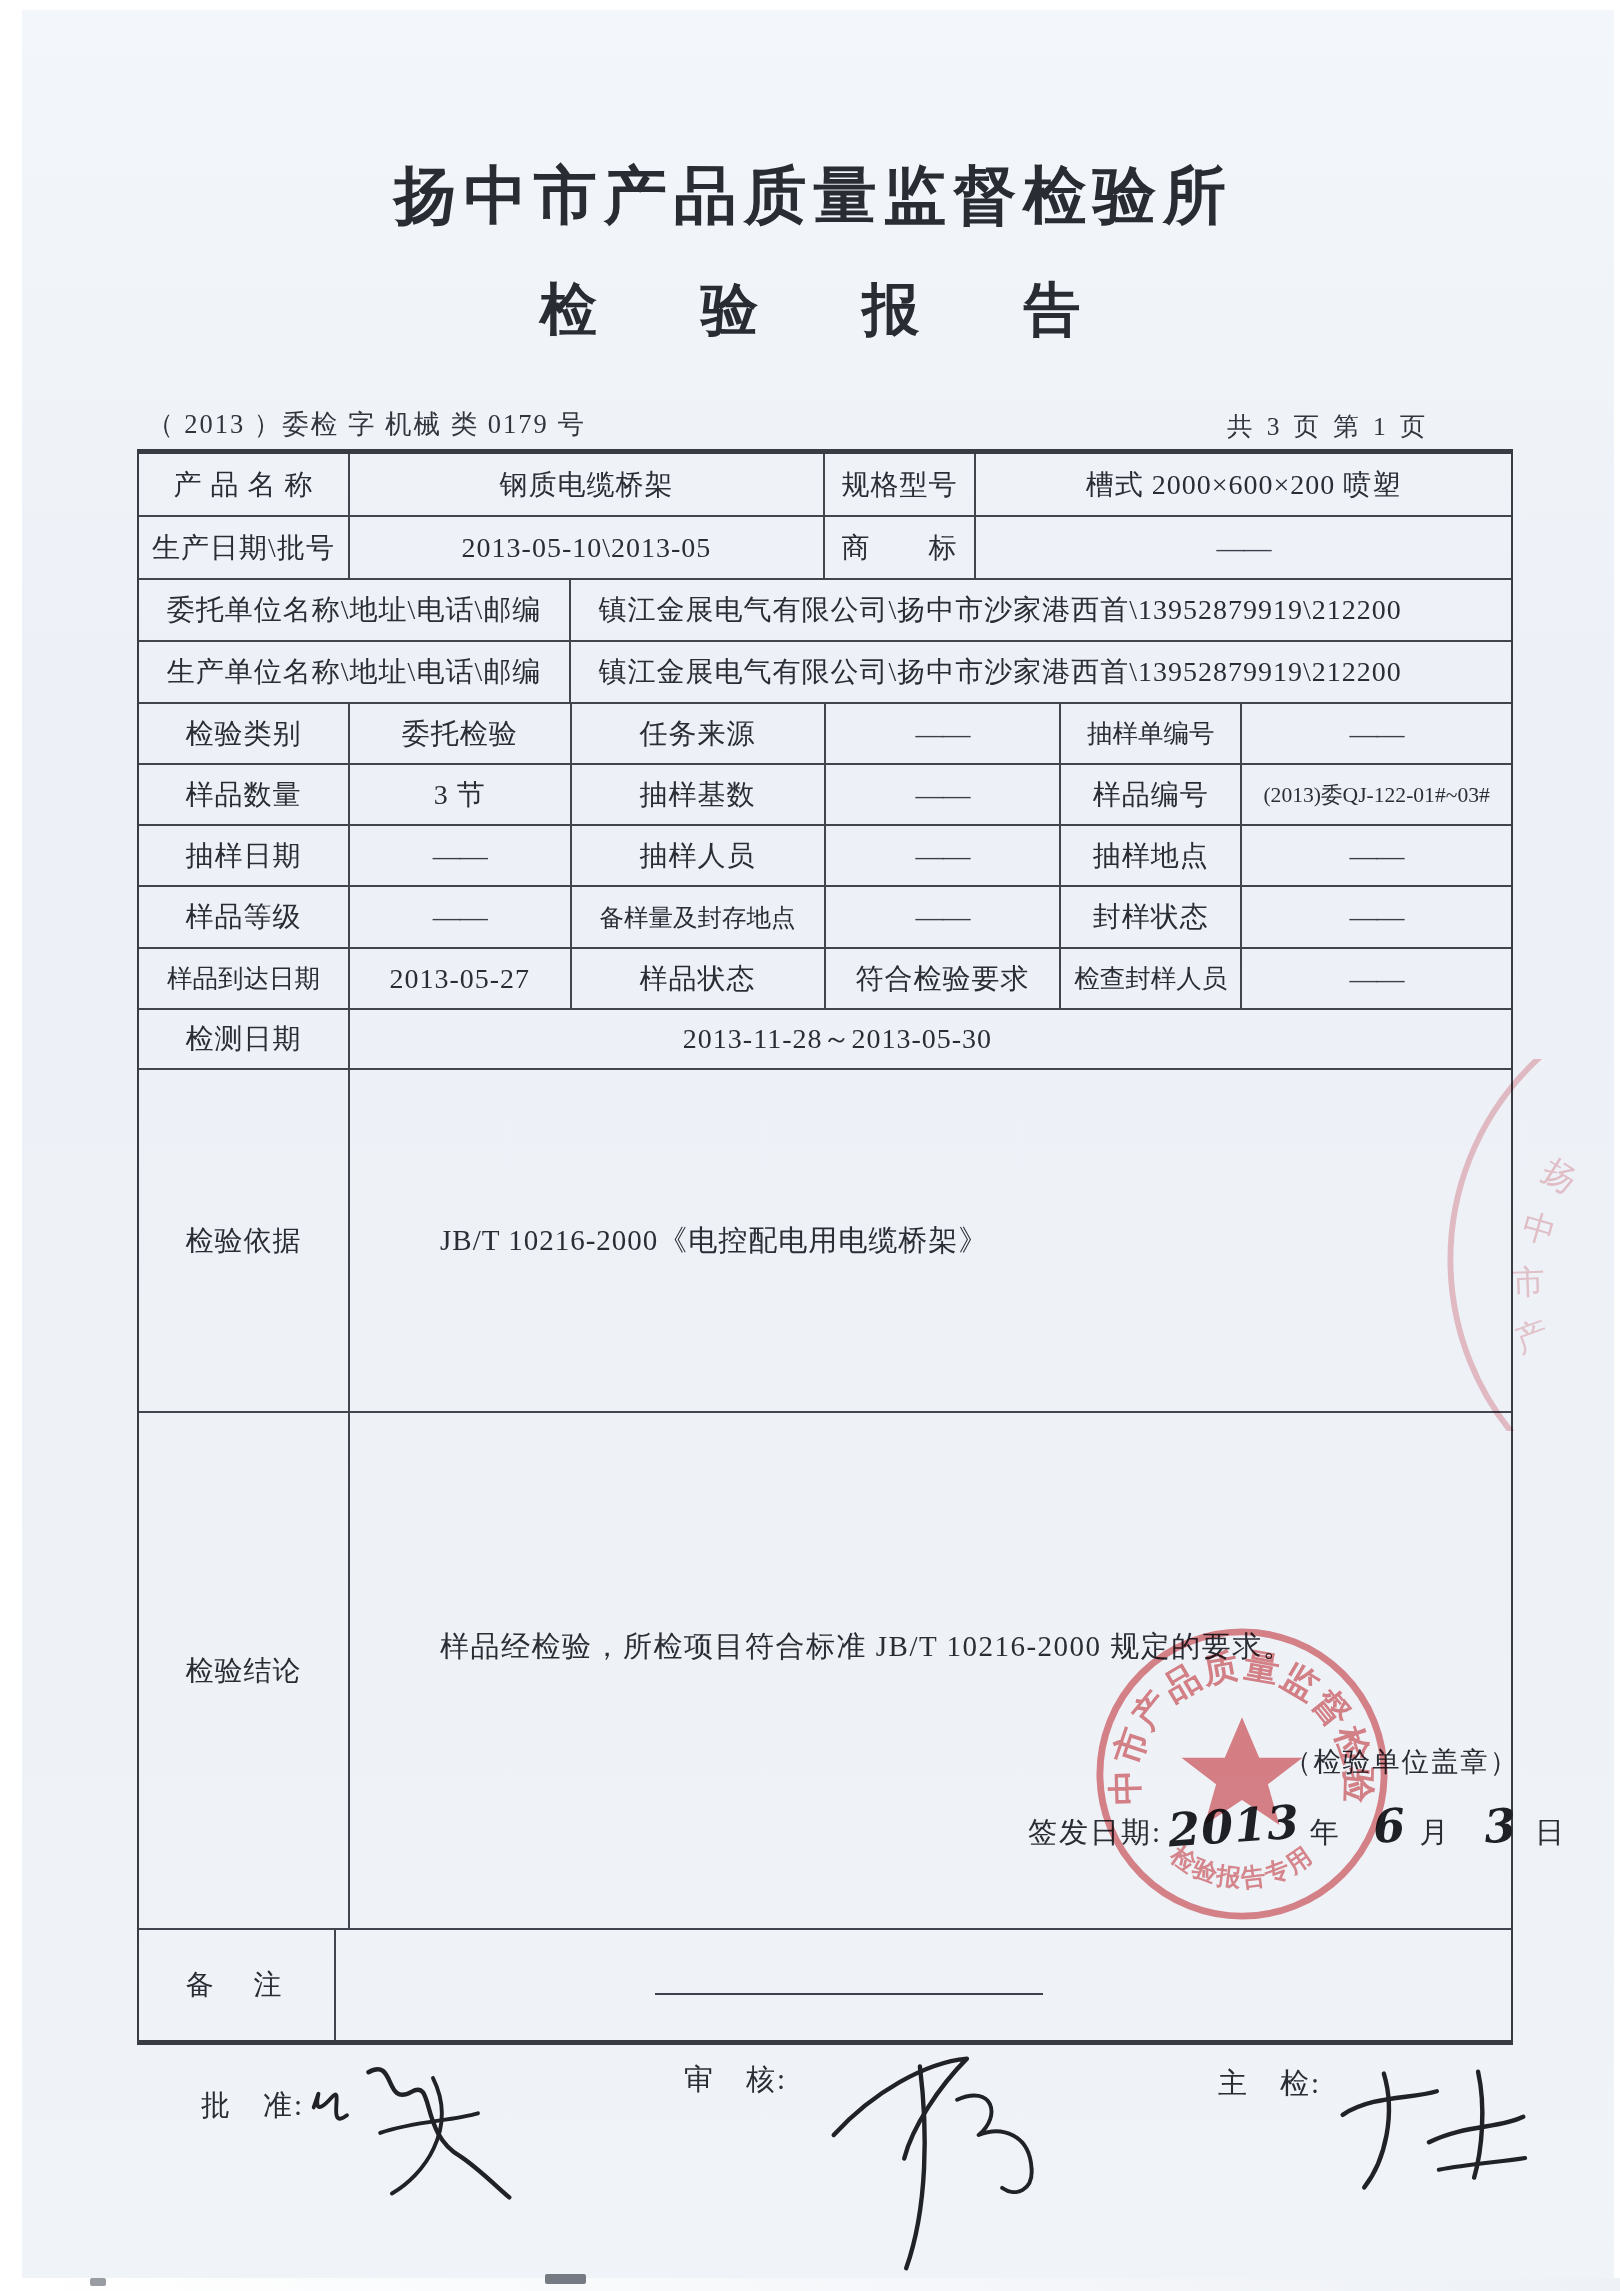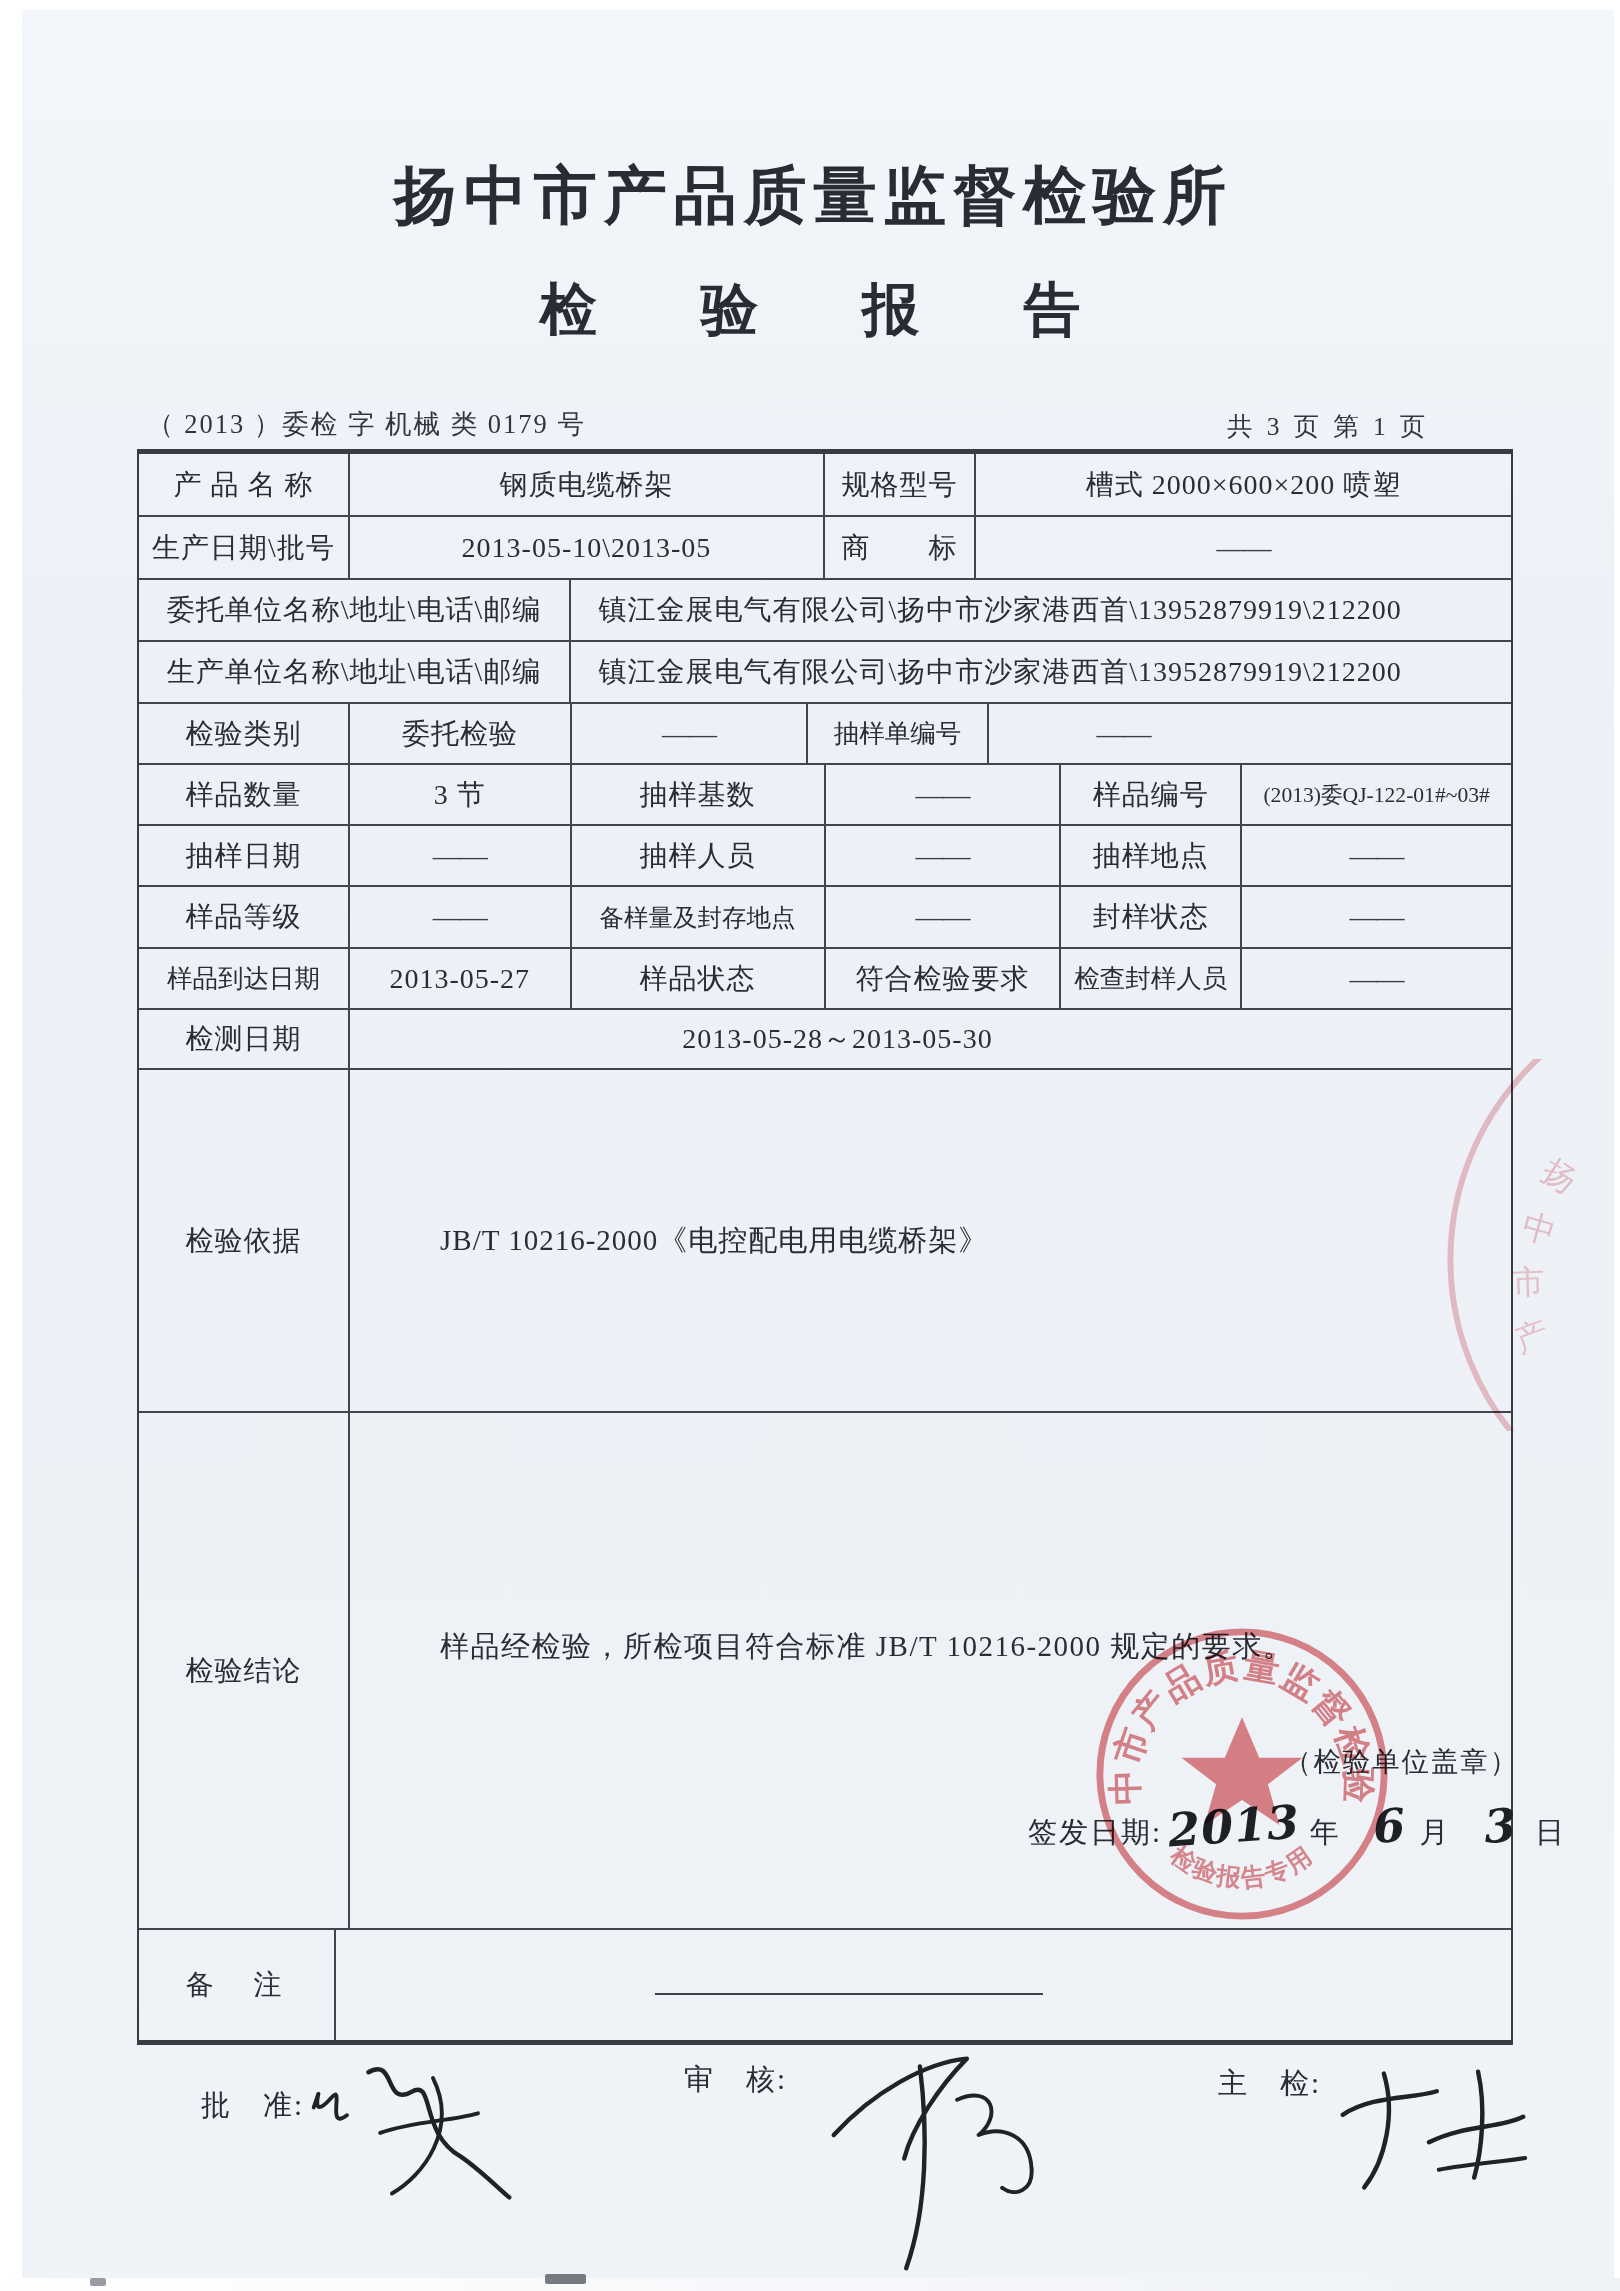--- a/index.html
+++ b/index.html
@@ -76,20 +76,21 @@
     </div>
 
     <div class="trow" style="height:62px;">
       <div class="cell" style="width:432px;">生产单位名称\地址\电话\邮编</div>
       <div class="cell left" style="width:940px;">镇江金展电气有限公司\扬中市沙家港西首\13952879919\212200</div>
     </div>
 
     <div class="trow" style="height:61px;">
       <div class="cell" style="width:211px;">检验类别</div>
       <div class="cell" style="width:222px;">委托检验</div>
+      <div class="cell" style="width:254px;">任务来源</div>
       <div class="cell dash" style="width:236px;">——</div>
       <div class="cell smaller" style="width:181px;">抽样单编号</div>
       <div class="cell dash" style="width:269px;">——</div>
     </div>
 
     <div class="trow" style="height:61px;">
       <div class="cell" style="width:211px;">样品数量</div>
       <div class="cell" style="width:222px;">3 节</div>
       <div class="cell" style="width:254px;">抽样基数</div>
       <div class="cell dash" style="width:236px;">——</div>
@@ -119,21 +120,21 @@
       <div class="cell smaller" style="width:211px;">样品到达日期</div>
       <div class="cell" style="width:222px;">2013-05-27</div>
       <div class="cell" style="width:254px;">样品状态</div>
       <div class="cell" style="width:236px;">符合检验要求</div>
       <div class="cell smaller" style="width:181px;">检查封样人员</div>
       <div class="cell dash" style="width:269px;">——</div>
     </div>
 
     <div class="trow" style="height:60px;">
       <div class="cell" style="width:211px;">检测日期</div>
-      <div class="cell" style="width:1161px;padding-right:186px;">2013-05-28～2013-05-30</div>
+      <div class="cell" style="width:1161px;padding-right:186px;">2013-11-28～2013-05-30</div>
     </div>
 
     <div class="trow" style="height:343px;">
       <div class="cell" style="width:211px;">检验依据</div>
       <div class="cell left" style="width:1161px;padding-left:90px;font-size:29px;">JB/T  10216-2000《电控配电用电缆桥架》</div>
     </div>
 
     <div class="trow" style="height:517px;">
       <div class="cell" style="width:211px;">检验结论</div>
       <div class="cell rel" style="width:1161px;justify-content:flex-start;align-items:flex-start;">

